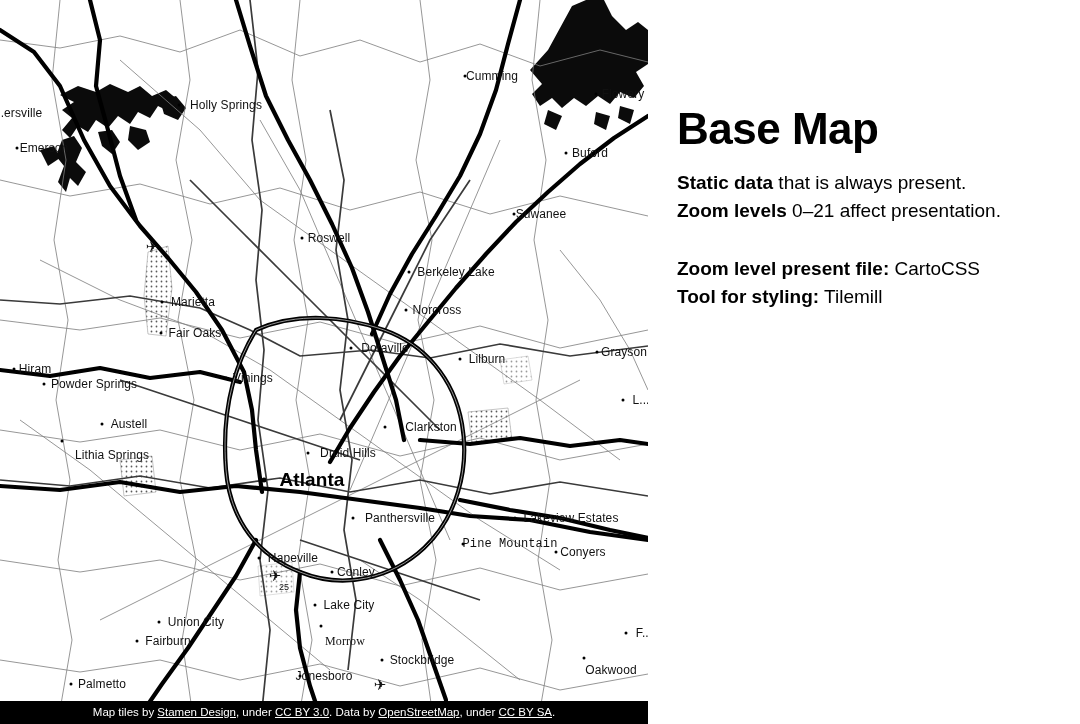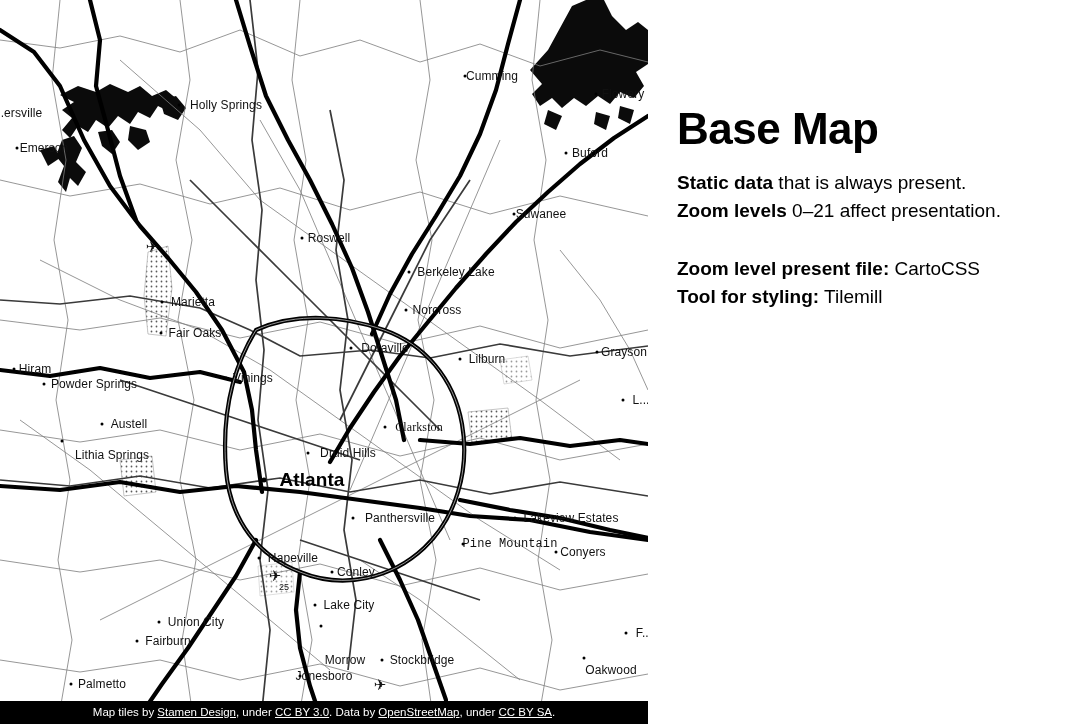--- a/index.html
+++ b/index.html
@@ -252,21 +252,21 @@
       <div class="map-label" style="left: 624px; top: 352px;">Grayson</div>
       <div class="map-dot" style="left: 596.6px; top: 352px;"></div>
       <div class="map-label" style="left: 35px; top: 369px;">Hiram</div>
       <div class="map-dot" style="left: 14px; top: 369px;"></div>
       <div class="map-label" style="left: 253px; top: 378px;">Vinings</div>
       <div class="map-dot" style="left: 225.6px; top: 378px;"></div>
       <div class="map-label" style="left: 94px; top: 384px;">Powder Springs</div>
       <div class="map-dot" style="left: 44.2px; top: 384px;"></div>
       <div class="map-label" style="left: 641px; top: 400px;">L...</div>
       <div class="map-dot" style="left: 623.2px; top: 400px;"></div>
-      <div class="map-label" style="left: 419px; top: 427px; font-family: Liberation Serif, serif;">Clarkston</div>
+      <div class="map-label" style="left: 431px; top: 427px;">Clarkston</div>
       <div class="map-dot" style="left: 385.2px; top: 427px;"></div>
       <div class="map-label" style="left: 129px; top: 424px;">Austell</div>
       <div class="map-dot" style="left: 101.6px; top: 424px;"></div>
       <div class="map-label" style="left: 112px; top: 435px; margin-top: 20px;">Lithia Springs</div>
       <div class="map-dot" style="left: 62.2px; top: 441px;"></div>
       <div class="map-label" style="left: 348px; top: 453px;">Druid Hills</div>
       <div class="map-dot" style="left: 307.8px; top: 453px;"></div>
       <div class="map-label city-major" style="left: 312px; top: 480px;">Atlanta</div>
       <div class="map-dot" style="width: 5px; height: 5px; left: 264px; top: 480px;"></div>
       <div class="map-label" style="left: 400px; top: 518px;">Panthersville</div>
@@ -278,21 +278,21 @@
       <div class="map-label" style="left: 583px; top: 552px;">Conyers</div>
       <div class="map-dot" style="left: 555.6px; top: 552px;"></div>
       <div class="map-label" style="left: 293px; top: 558px;">Hapeville</div>
       <div class="map-dot" style="left: 259.2px; top: 558px;"></div>
       <div class="map-label" style="left: 356px; top: 572px;">Conley</div>
       <div class="map-dot" style="left: 331.8px; top: 572px;"></div>
       <div class="map-label" style="left: 349px; top: 605px;">Lake City</div>
       <div class="map-dot" style="left: 315.2px; top: 605px;"></div>
       <div class="map-label" style="left: 196px; top: 622px;">Union City</div>
       <div class="map-dot" style="left: 159px; top: 622px;"></div>
-      <div class="map-label" style="left: 345px; top: 660px;">Morrow</div>
+      <div class="map-label" style="left: 345px; top: 641px; font-family: Liberation Serif, serif;">Morrow</div>
       <div class="map-dot" style="left: 320.8px; top: 626px;"></div>
       <div class="map-label" style="left: 168px; top: 641px;">Fairburn</div>
       <div class="map-dot" style="left: 137.4px; top: 641px;"></div>
       <div class="map-label" style="left: 644px; top: 633px;">F...</div>
       <div class="map-dot" style="left: 626.2px; top: 633px;"></div>
       <div class="map-label" style="left: 611px; top: 626px; margin-top: 44px;">Oakwood</div>
       <div class="map-dot" style="left: 583.6px; top: 658px;"></div>
       <div class="map-label" style="left: 422px; top: 660px;">Stockbridge</div>
       <div class="map-dot" style="left: 381.8px; top: 660px;"></div>
       <div class="map-label" style="left: 324px; top: 676px;">Jonesboro</div>

